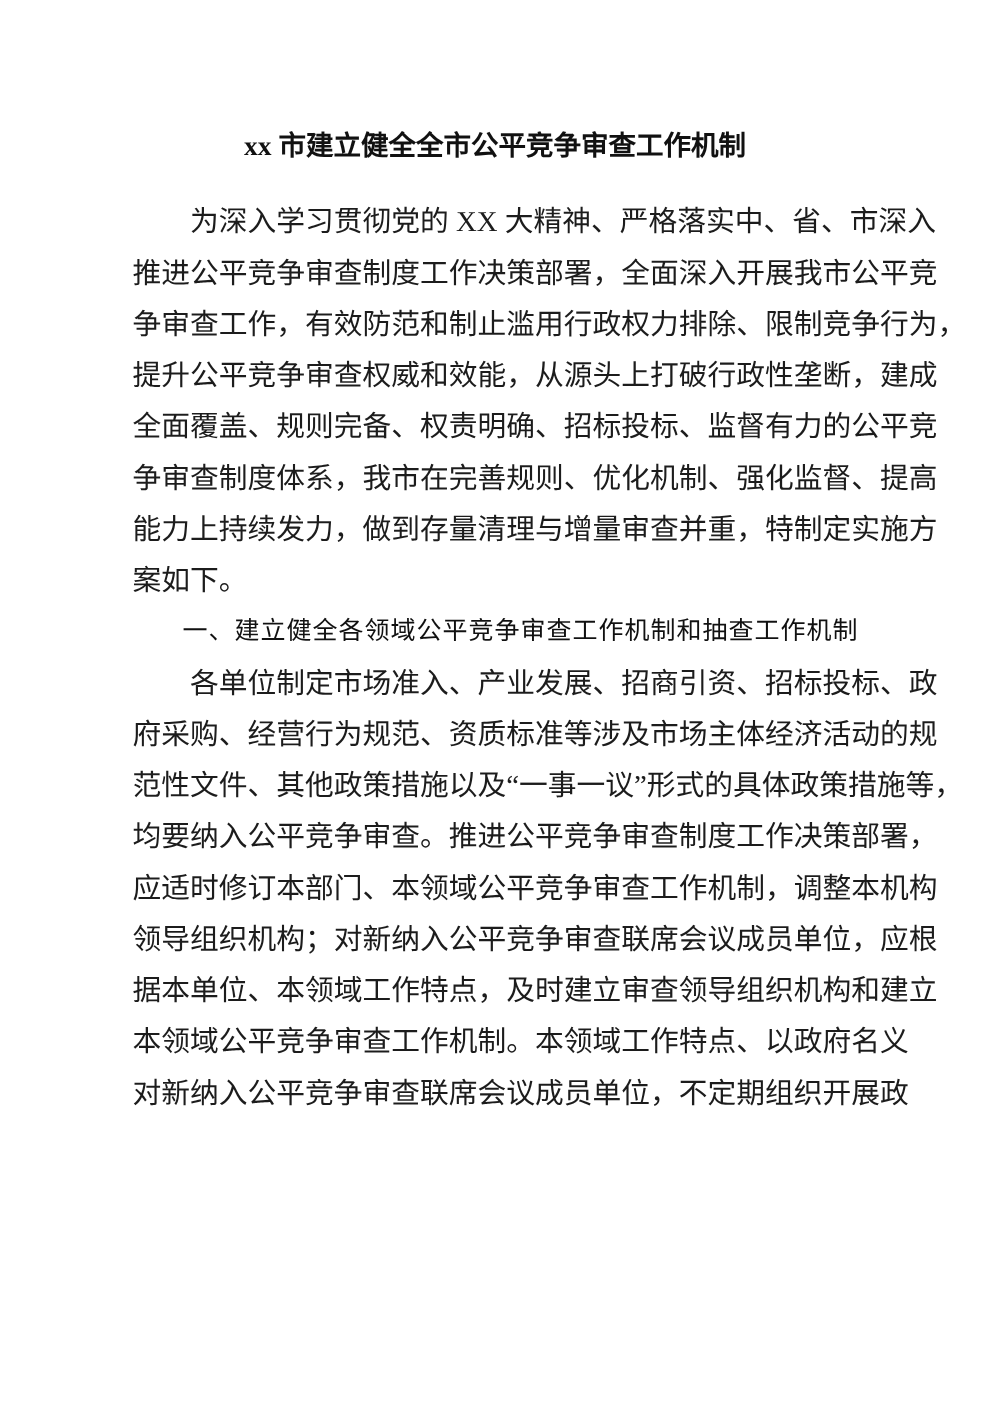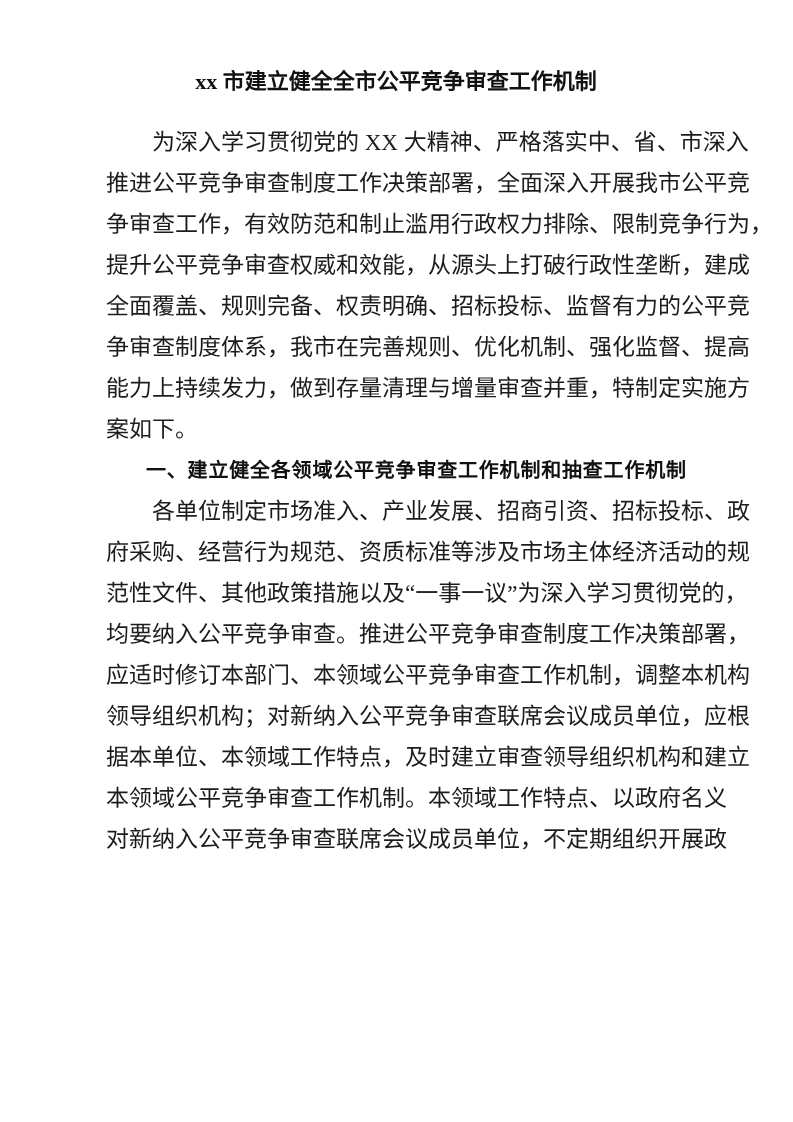--- a/index.html
+++ b/index.html
@@ -6,21 +6,21 @@
     margin: 0;
     padding: 0;
     background: #ffffff;
   }
   .page {
     position: relative;
     width: 793px;
     height: 1122px;
     background: #ffffff;
     box-sizing: border-box;
-    padding: 61px 107px 0 106px;
+    padding: 96px 107px 0 106px;
     font-family: "Liberation Serif", "DejaVu Serif", serif;
     color: #1c1c1c;
     overflow: hidden;
   }
   .doc-title {
     font-size: 22px;
     font-weight: bold;
     line-height: 42px;
     text-align: center;
     color: #111111;
@@ -30,21 +30,21 @@
   .line {
     font-size: 23px;
     line-height: 41px;
     text-align: justify;
     text-align-last: justify;
     white-space: nowrap;
     color: #1c1c1c;
   }
   .line.indent { text-indent: 2em; }
   .line.bold {
-    font-weight: bold;
+    font-weight: normal;
     font-size: 20px;
     color: #111111;
   }
   .line.short { text-align-last: left; }
 </style>
 </head>
 <body>
 
 <div class="page">
   <div class="doc-title">xx 市建立健全全市公平竞争审查工作机制</div>
@@ -53,21 +53,21 @@
       <div class="line">推进公平竞争审查制度工作决策部署，全面深入开展我市公平竞</div>
       <div class="line">争审查工作，有效防范和制止滥用行政权力排除、限制竞争行为，</div>
       <div class="line">提升公平竞争审查权威和效能，从源头上打破行政性垄断，建成</div>
       <div class="line">全面覆盖、规则完备、权责明确、招标投标、监督有力的公平竞</div>
       <div class="line">争审查制度体系，我市在完善规则、优化机制、强化监督、提高</div>
       <div class="line">能力上持续发力，做到存量清理与增量审查并重，特制定实施方</div>
       <div class="line short">案如下。</div>
       <div class="line indent bold">一、建立健全各领域公平竞争审查工作机制和抽查工作机制</div>
       <div class="line indent">各单位制定市场准入、产业发展、招商引资、招标投标、政</div>
       <div class="line">府采购、经营行为规范、资质标准等涉及市场主体经济活动的规</div>
-      <div class="line">范性文件、其他政策措施以及“一事一议”为深入学习贯彻党的，</div>
+      <div class="line">范性文件、其他政策措施以及“一事一议”形式的具体政策措施等，</div>
       <div class="line">均要纳入公平竞争审查。推进公平竞争审查制度工作决策部署，</div>
       <div class="line">应适时修订本部门、本领域公平竞争审查工作机制，调整本机构</div>
       <div class="line">领导组织机构；对新纳入公平竞争审查联席会议成员单位，应根</div>
       <div class="line">据本单位、本领域工作特点，及时建立审查领导组织机构和建立</div>
       <div class="line">本领域公平竞争审查工作机制。本领域工作特点、以政府名义</div>
       <div class="line">对新纳入公平竞争审查联席会议成员单位，不定期组织开展政</div>
     </div>
 </div>
 
 </body></html>

